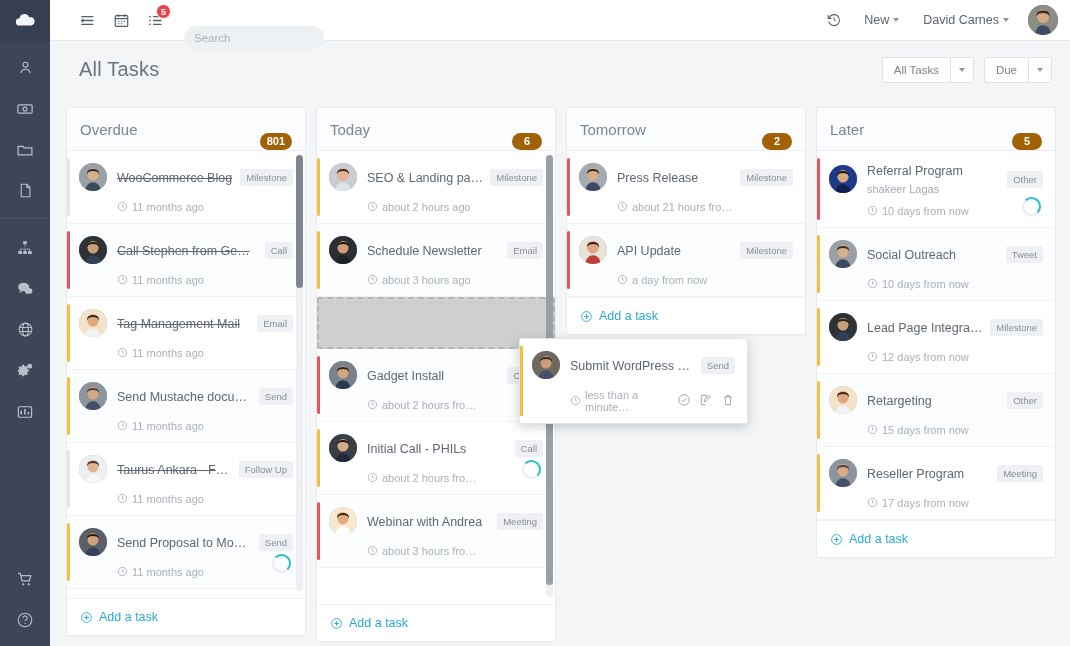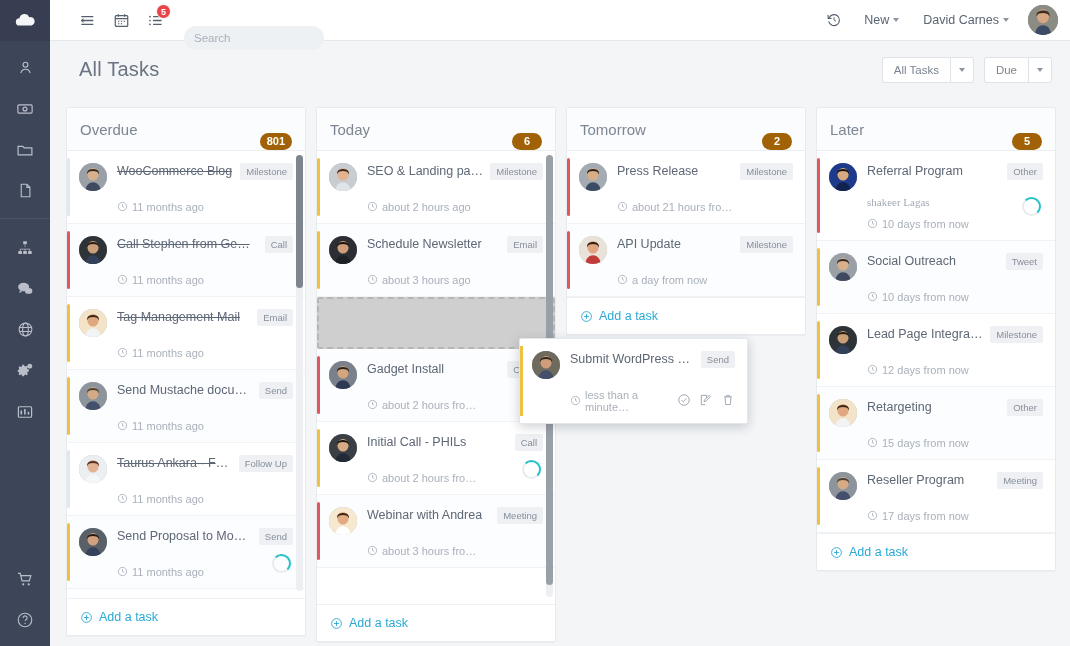--- a/index.html
+++ b/index.html
@@ -115,32 +115,32 @@
   .col-body { position: relative; overflow: hidden; }
 
   .card {
     position: relative; border-bottom: 1px solid #f0f2f4;
     padding: 12px 12px 10px 12px; background: #fff; cursor: pointer;
   }
   .card.alt { background: #fcfdfe; }
   .card .bar {
     position: absolute; left: 0; top: 7px; bottom: 7px; width: 3px; border-radius: 2px;
   }
-  .card-top { display: flex; align-items: flex-start; }
+  .card-top { display: flex; align-items: center; }
   .av {
     width: 28px; height: 28px; border-radius: 50%; flex: none; margin-right: 10px;
     overflow: hidden; position: relative; background: #aeb6c0;
   }
   .card-mid { flex: 1; min-width: 0; padding-top: 1px; }
   .card-title {
     font-size: 12.5px; color: #5e6775; white-space: nowrap;
     overflow: hidden; text-overflow: ellipsis;
   }
   .card.done .card-title { text-decoration: line-through; }
-  .card-sub { font-size: 11px; color: #a3abb6; margin-top: 18px; font-family: Liberation Serif, serif; }
+  .card-sub { font-size: 11px; color: #a3abb6; margin-top: 5px; }
   .tag {
     flex: none; margin-left: 6px; background: #eef0f3; color: #878f9b;
     font-size: 9.5px; padding: 3px 6px; border-radius: 2px; white-space: nowrap;
   }
   .card-foot {
     display: flex; align-items: center; margin-top: 10px;
     padding-left: 38px; font-size: 11px; color: #a9b0ba;
   }
   .card-foot .clock { margin-right: 4px; }
   .card-acts { margin-left: auto; display: flex; gap: 8px; color: #9aa2ad; }

